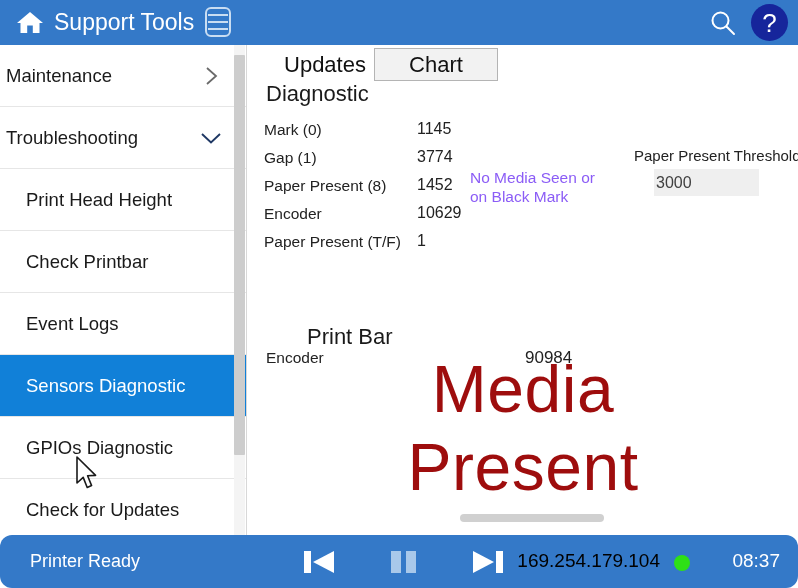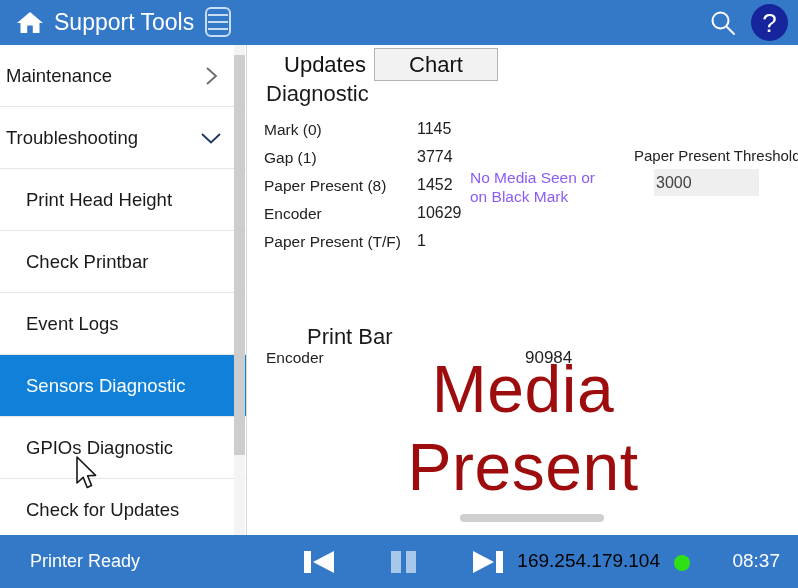--- a/index.html
+++ b/index.html
@@ -253,20 +253,21 @@
   }
 
   
   .statusbar {
     position: absolute;
     left: 0; top: 535px;
     width: 798px; height: 53px;
     background: #3479c8;
     display: flex;
     align-items: center;
+    border-radius: 12px;
   }
   .status-text {
     margin-left: 30px;
     color: #ffffff;
     font-size: 18px;
   }
   .transport {
     position: absolute;
     left: 298px; top: 0;
     height: 53px;

